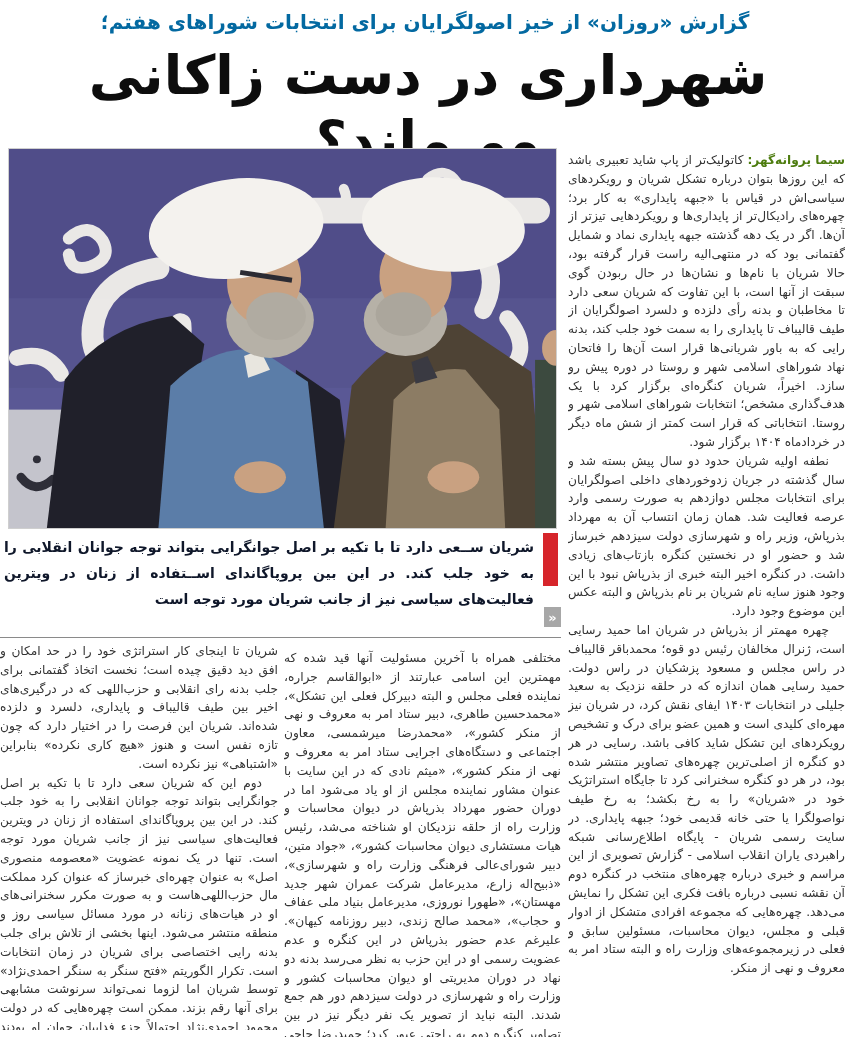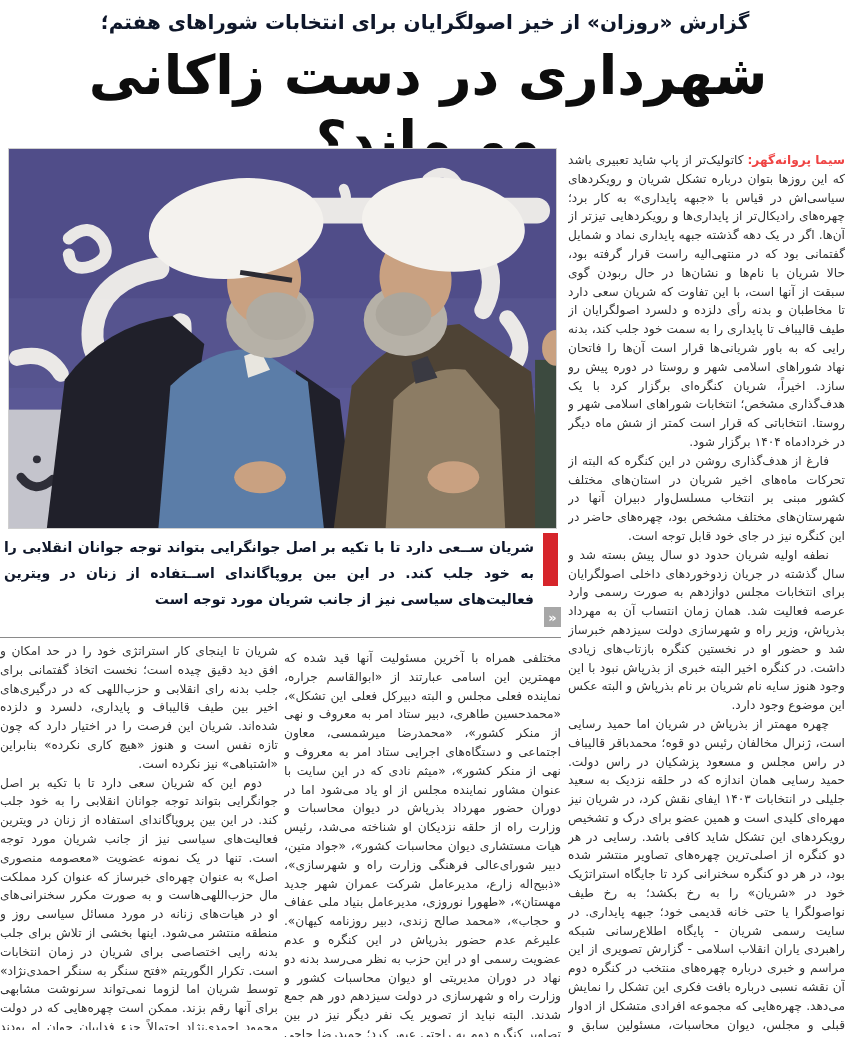--- a/index.html
+++ b/index.html
@@ -6,21 +6,21 @@
   html,body { background:#ffffff; }
   body { width:850px; height:1039px; overflow:hidden; }
   .page {
     position:relative; width:850px; height:1039px;
     direction:rtl; background:#ffffff; color:#222;
     font-family:"DejaVu Sans", sans-serif;
   }
   
   .kicker {
     position:absolute; top:10px; left:0; right:0;
-    text-align:center; font-size:20px; font-weight:700; color:#0f172a;
+    text-align:center; font-size:20px; font-weight:700; color:#0369a1;
   }
   .headline {
     position:absolute; top:44px; left:0; right:0;
     text-align:center; font-size:54px; font-weight:700; color:#0d0d0d;
     letter-spacing:-1px; line-height:1.2;padding-left:6px;
   }
   
   .photo {
     position:absolute; top:148px; left:8px; width:549px; height:381px;
     border:1px solid #cfcfcf; overflow:hidden; background:#5a589a;
@@ -48,21 +48,21 @@
   
   .col {
     position:absolute; overflow:hidden;
     font-size:12.2px; line-height:18.8px; color:#333;
     text-align:justify;
   }
   .col p + p { text-indent:16px; }
   .col-right { top:151px; left:568px; width:277px; height:886px; }
   .col-middle { top:649px; left:284px; width:277px; height:388px; }
   .col-left { top:642px; left:0px; width:278px; height:388px; }
-  .col b { color:#ef4444; }
+  .col b { color:#4d7c0f; }
 </style>
 </head>
 <body>
 
 <div class="page">
 
   <div class="kicker">گزارش «روزان» از خیز اصولگرایان برای انتخابات شوراهای هفتم؛</div>
   <h1 class="headline">شهرداری در دست زاکانی می‌ماند؟</h1>
 
   <figure class="photo">
@@ -121,21 +121,20 @@
     </svg>
   </figure>
 
   <div class="caption">شریان ســعی دارد تا با تکیه بر اصل جوانگرایی بتواند توجه جوانان انقلابی را به خود جلب کند. در این بین پروپاگاندای اســتفاده از زنان در ویترین فعالیت‌های سیاسی نیز از جانب شریان مورد توجه است</div>
   <div class="accent-red" style="background: rgb(214, 37, 43);"></div>
   <div class="quote-badge" style="background: rgb(167, 167, 167);">«</div>
   <div class="divider"></div>
 
   <section class="col col-right">
     <p><b>سیما پروانه‌گهر:</b> <span>کاتولیک‌تر از پاپ شاید تعبیری باشد که این روزها بتوان درباره تشکل شریان و رویکردهای سیاسی‌اش در قیاس با «جبهه پایداری» به کار برد؛ چهره‌های رادیکال‌تر از پایداری‌ها و رویکردهایی تیزتر از آن‌ها. اگر در یک دهه گذشته جبهه پایداری نماد و شمایل گفتمانی بود که در منتهی‌الیه راست قرار گرفته بود، حالا شریان با نام‌ها و نشان‌ها در حال ربودن گوی سبقت از آنها است، با این تفاوت که شریان سعی دارد تا مخاطبان و بدنه رأی دلزده و دلسرد اصولگرایان از طیف قالیباف تا پایداری را به سمت خود جلب کند، بدنه رایی که به باور شریانی‌ها قرار است آن‌ها را فاتحان نهاد شوراهای اسلامی شهر و روستا در دوره پیش رو سازد. اخیراً، شریان کنگره‌ای برگزار کرد با یک هدف‌گذاری مشخص؛ انتخابات شوراهای اسلامی شهر و روستا. انتخاباتی که قرار است کمتر از شش ماه دیگر در خردادماه ۱۴۰۴ برگزار شود.</span></p>
-    <p>فارغ از هدف‌گذاری روشن در این کنگره که البته از تحرکات ماه‌های اخیر شریان در استان‌های مختلف کشور مبنی بر انتخاب مسلسل‌وار دبیران آنها در شهرستان‌های مختلف مشخص بود، چهره‌های حاضر در این کنگره نیز در جای خود قابل توجه است.</p>
     <p>نطفه اولیه شریان حدود دو سال پیش بسته شد و سال گذشته در جریان زدوخوردهای داخلی اصولگرایان برای انتخابات مجلس دوازدهم به صورت رسمی وارد عرصه فعالیت شد. همان زمان انتساب آن به مهرداد بذرپاش، وزیر راه و شهرسازی دولت سیزدهم خبرساز شد و حضور او در نخستین کنگره بازتاب‌های زیادی داشت. در کنگره اخیر البته خبری از بذرپاش نبود با این وجود هنوز سایه نام شریان بر نام بذرپاش و البته عکس این موضوع وجود دارد.</p>
     <p>چهره مهمتر از بذرپاش در شریان اما حمید رسایی است، ژنرال مخالفان رئیس دو قوه؛ محمدباقر قالیباف در راس مجلس و مسعود پزشکیان در راس دولت. حمید رسایی همان اندازه که در حلقه نزدیک به سعید جلیلی در انتخابات ۱۴۰۳ ایفای نقش کرد، در شریان نیز مهره‌ای کلیدی است و همین عضو برای درک و تشخیص رویکردهای این تشکل شاید کافی باشد. رسایی در هر دو کنگره از اصلی‌ترین چهره‌های تصاویر منتشر شده بود، در هر دو کنگره سخنرانی کرد تا جایگاه استراتژیک خود در «شریان» را به رخ بکشد؛ به رخ طیف نواصولگرا یا حتی خانه قدیمی خود؛ جبهه پایداری. در سایت رسمی شریان - پایگاه اطلاع‌رسانی شبکه راهبردی یاران انقلاب اسلامی - گزارش تصویری از این مراسم و خبری درباره چهره‌های منتخب در کنگره دوم آن نقشه نسبی درباره بافت فکری این تشکل را نمایش می‌دهد. چهره‌هایی که مجموعه افرادی متشکل از ادوار قبلی و مجلس، دیوان محاسبات، مسئولین سابق و فعلی در زیرمجموعه‌های وزارت راه و البته ستاد امر به معروف و نهی از منکر.</p>
 
   </section>
 
   <section class="col col-middle">
     <p>مختلفی همراه با آخرین مسئولیت آنها قید شده که مهمترین این اسامی عبارتند از «ابوالقاسم جراره، نماینده فعلی مجلس و البته دبیرکل فعلی این تشکل»، «محمدحسین طاهری، دبیر ستاد امر به معروف و نهی از منکر کشور»، «محمدرضا میرشمسی، معاون اجتماعی و دستگاه‌های اجرایی ستاد امر به معروف و نهی از منکر کشور»، «میثم نادی که در این سایت با عنوان مشاور نماینده مجلس از او یاد می‌شود اما در دوران حضور مهرداد بذرپاش در دیوان محاسبات و وزارت راه از حلقه نزدیکان او شناخته می‌شد، رئیس هیات مستشاری دیوان محاسبات کشور»، «جواد متین، دبیر شورای‌عالی فرهنگی وزارت راه و شهرسازی»، «ذبیح‌اله زارع، مدیرعامل شرکت عمران شهر جدید مهستان»، «طهورا نوروزی، مدیرعامل بنیاد ملی عفاف و حجاب»، «محمد صالح زندی، دبیر روزنامه کیهان». علیرغم عدم حضور بذرپاش در این کنگره و عدم عضویت رسمی او در این حزب به نظر می‌رسد بدنه دو نهاد در دوران مدیریتی او دیوان محاسبات کشور و وزارت راه و شهرسازی در دولت سیزدهم دور هم جمع شدند. البته نباید از تصویر یک نفر دیگر نیز در بین تصاویر کنگره دوم به راحتی عبور کرد؛ حمیدرضا حاجی بابایی، نماینده فعلی مجلس و وزیر دولت محمود احمدی‌نژاد و امیرحسین قاضی‌زاده هاشمی رئیس بنیاد شهید و امور ایثارگران.</p>
   </section>
 
   <section class="col col-left">

